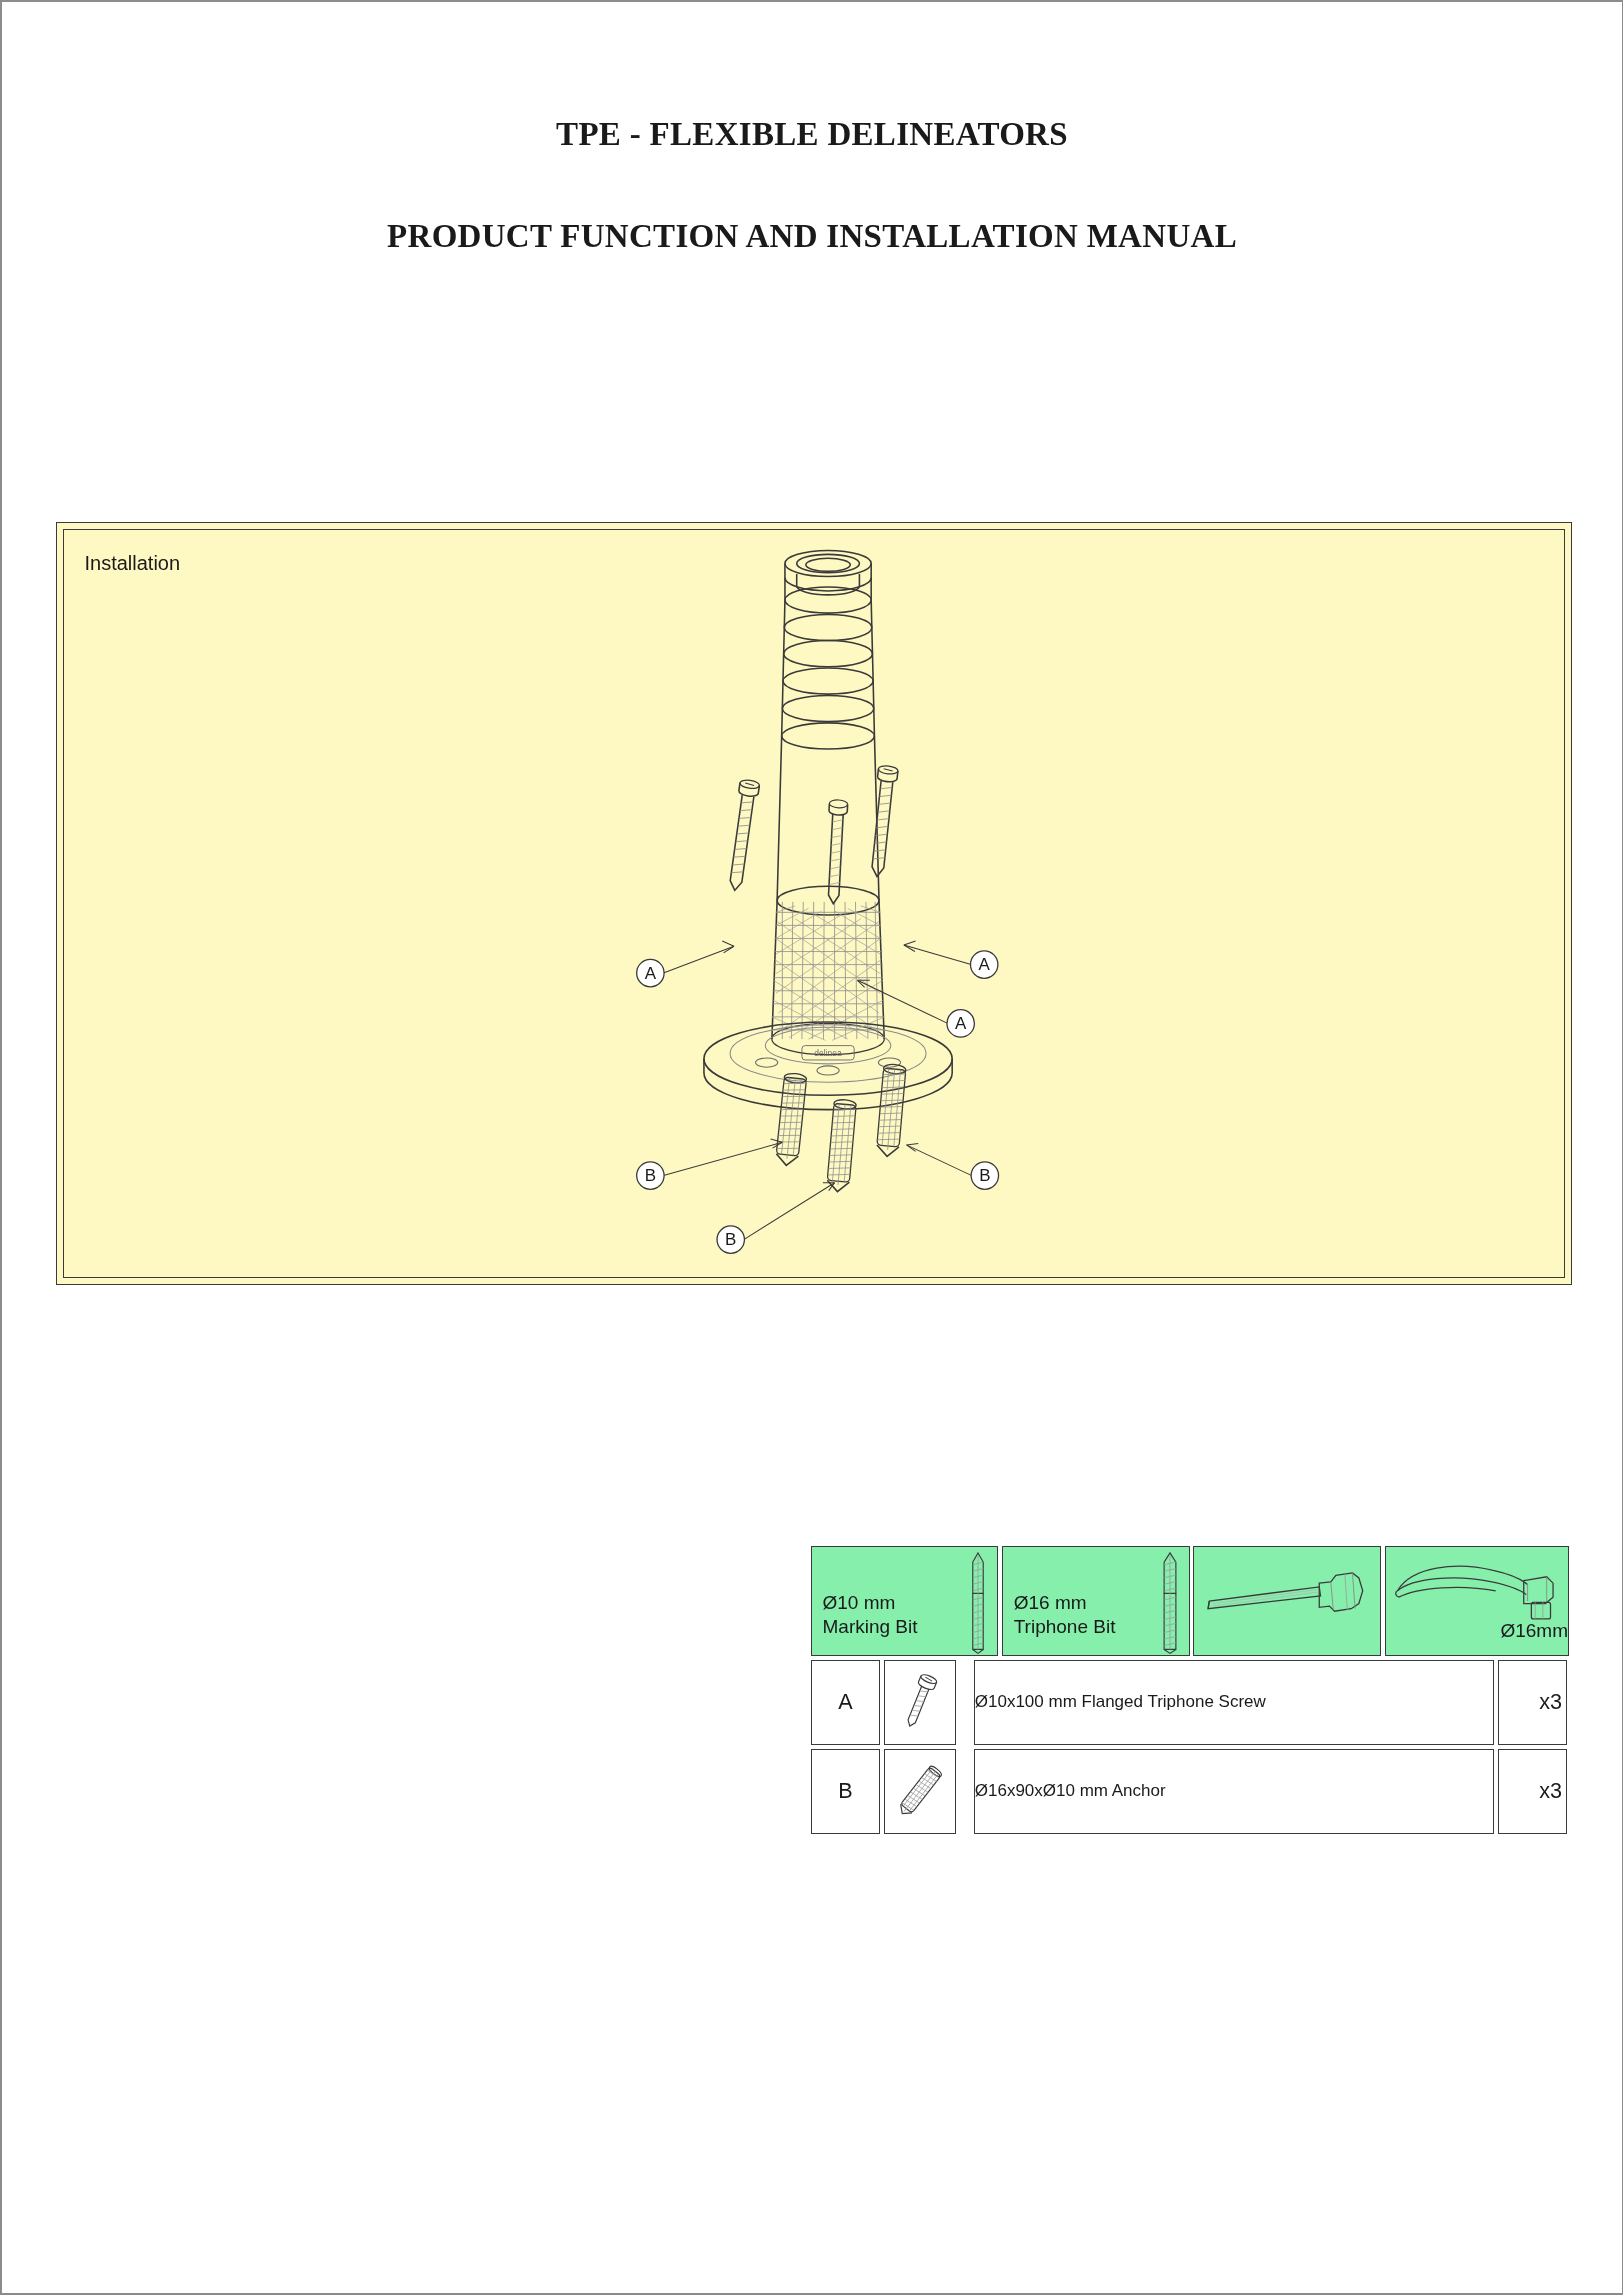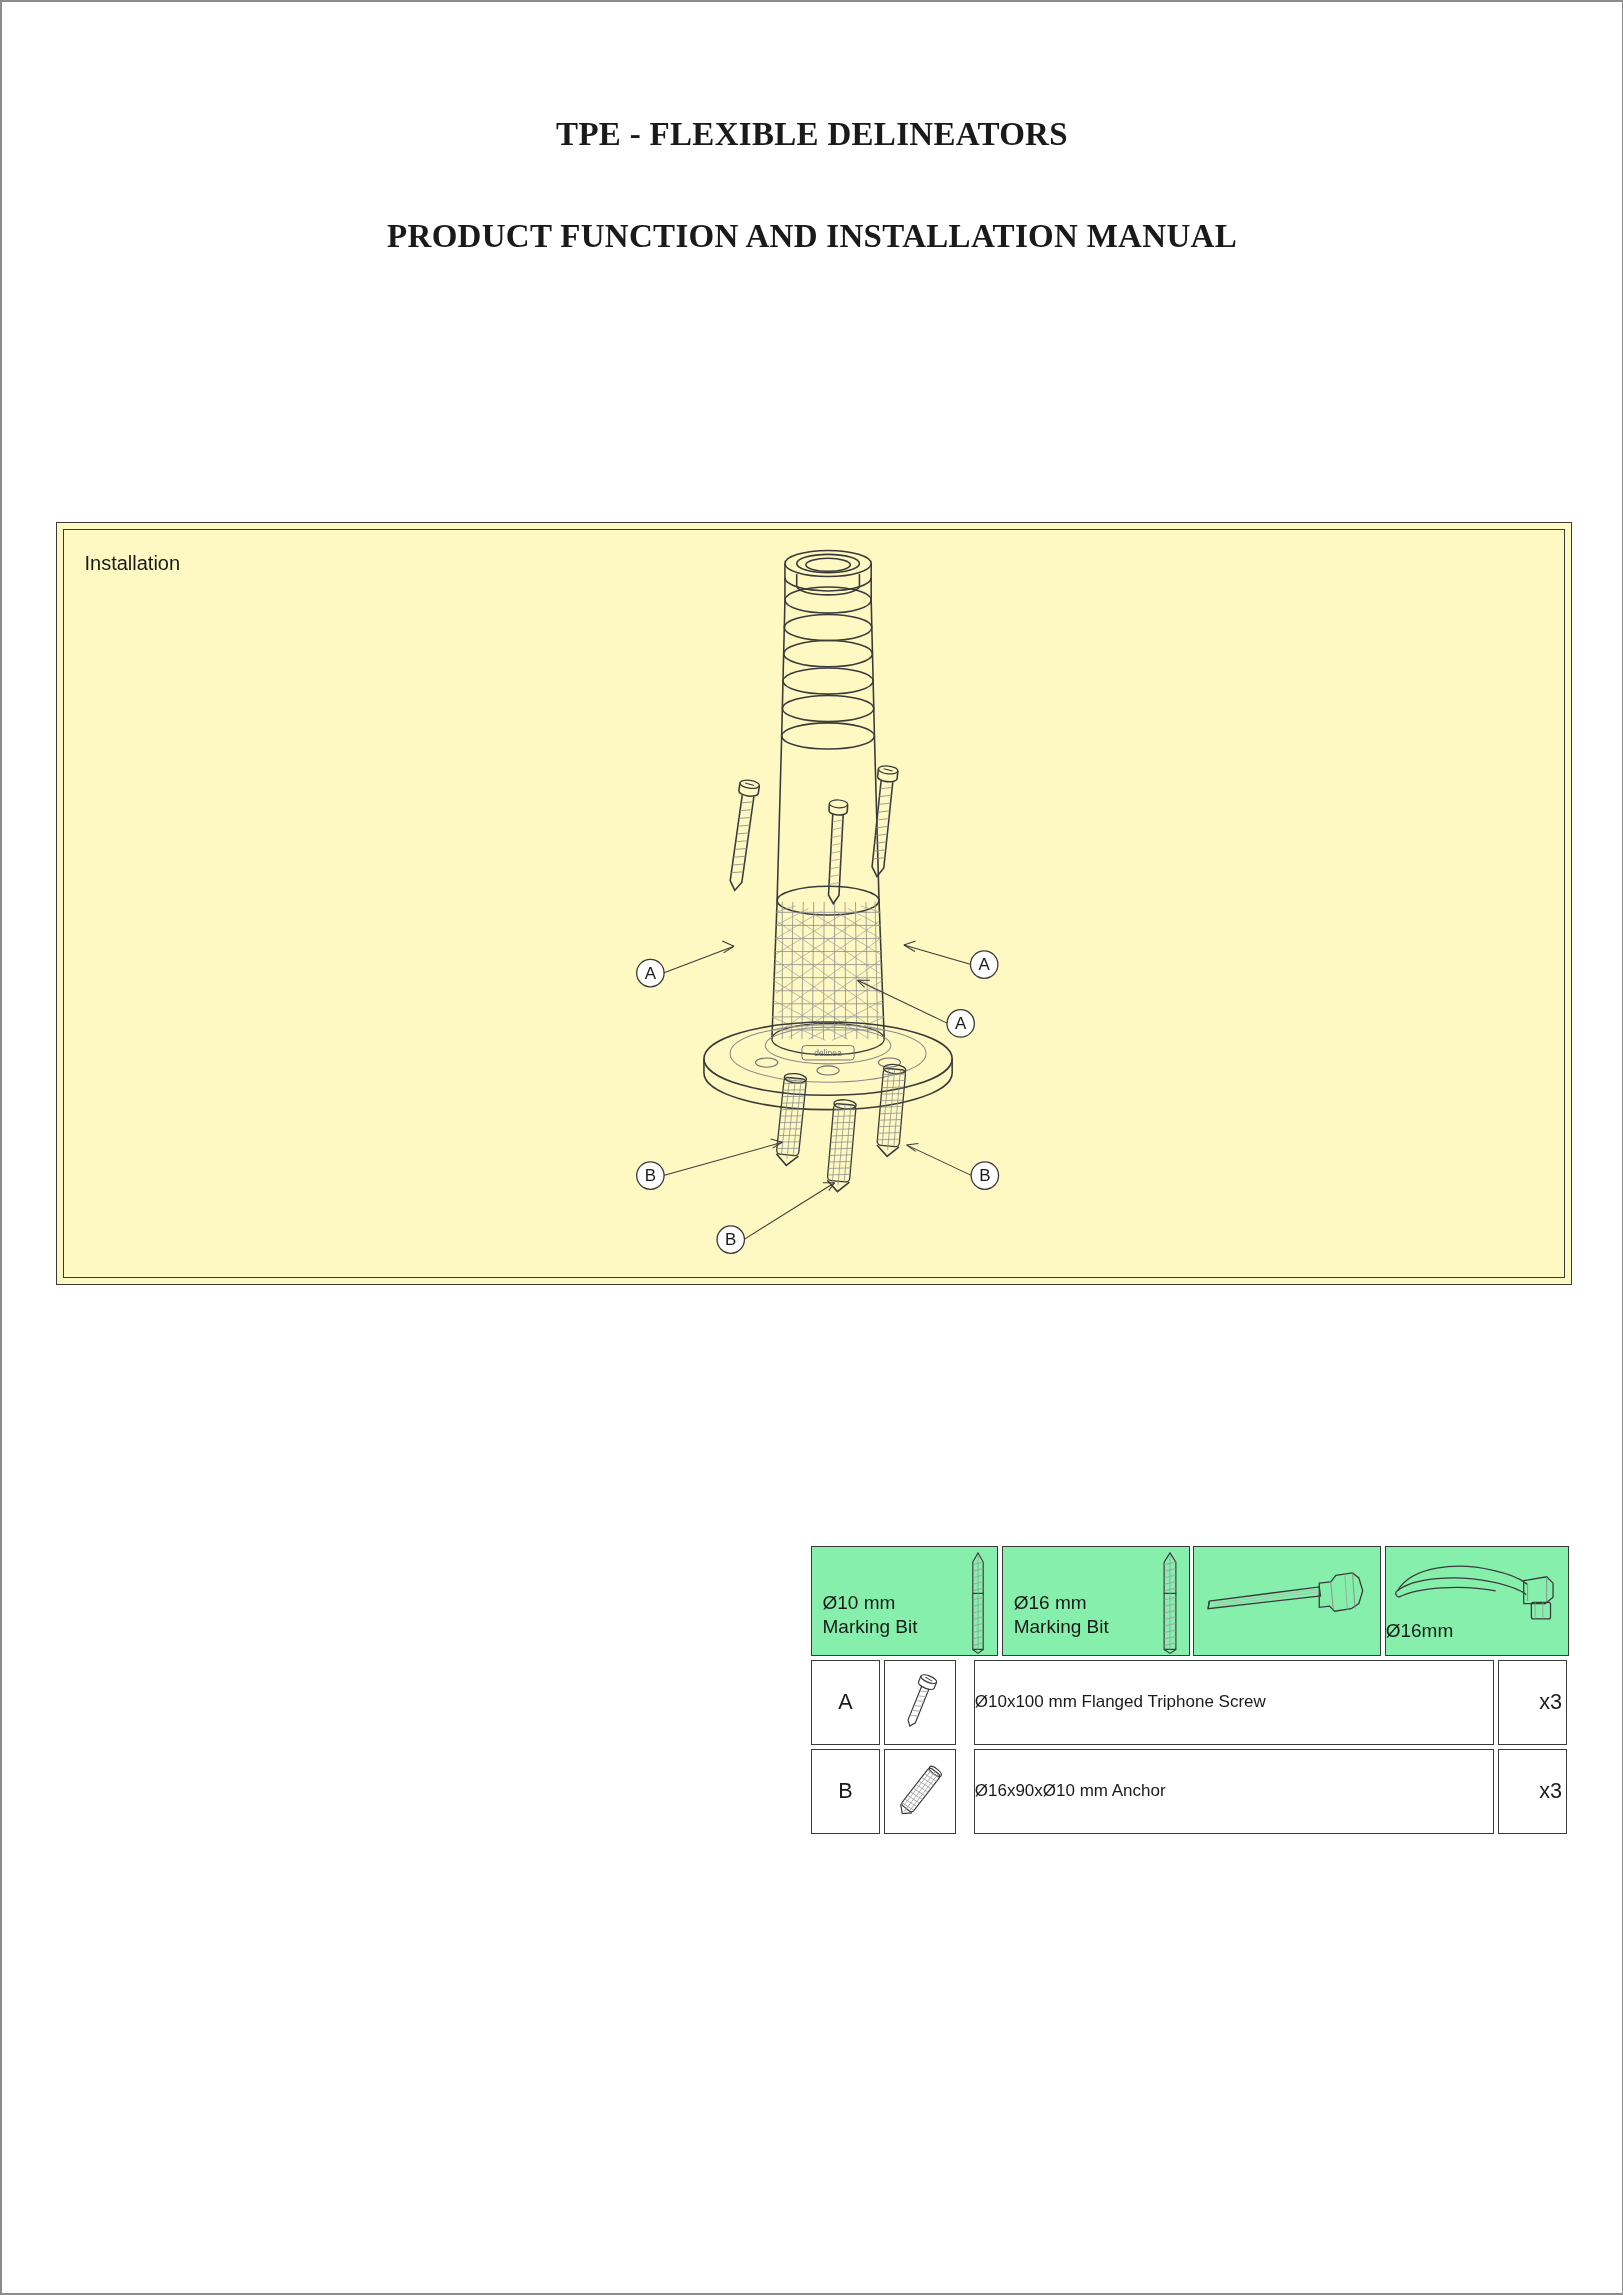--- a/index.html
+++ b/index.html
@@ -105,21 +105,21 @@
     position: absolute;
     left: 10.5px;
     bottom: 17px;
     font-size: 19px;
     line-height: 23.5px;
     white-space: pre-line;
   }
   .tool-cell .tool-text.center-bottom {
     left: 0;
     width: 100%;
-    text-align: left;
+    text-align: right;
     bottom: 13px;
   }
   .tool-svg {
     position: absolute;
     right: 3.9px;
     top: 2.6px;
   }
   .tool-svg.full {
     left: 0; top: 0; right: 0; bottom: 0;
     width: 100%; height: 100%;
@@ -376,21 +376,21 @@
               <path d="M15 76 L31 72 M15 86 L31 82 M15 96 L31 92 M15 106 L31 102
                        M15 116 L31 112 M15 126 L31 122 M15 136 L31 132 M15 146 L31 142"></path>
               <path d="M23 8 L23 152"></path>
             </g>
           </g>
         </svg>
       </div>
 
       <div class="tool-cell" style="width:190px;">
         <span class="tool-text">Ø16 mm
-Marking Bit</span>
+Triphone Bit</span>
         <svg class="tool-svg" width="30" height="105" viewBox="0 0 46 160">
           <g fill="none" stroke="#3a3a3a" stroke-width="1.8">
             <path d="M23 4 L32 18 L32 66 L14 66 L14 18 Z"></path>
             <path d="M14 66 L14 152 L32 152 L32 66"></path>
             <path d="M32 152 L23 158 L14 152"></path>
             <g stroke="#9a9a9a" stroke-width="1.2">
               <path d="M14 22 L32 18 M14 32 L32 28 M14 42 L32 38 M14 52 L32 48 M14 62 L32 58"></path>
               <path d="M14 76 L32 72 M14 86 L32 82 M14 96 L32 92 M14 106 L32 102
                        M14 116 L32 112 M14 126 L32 122 M14 136 L32 132 M14 146 L32 142"></path>
               <path d="M23 8 L23 152"></path>

